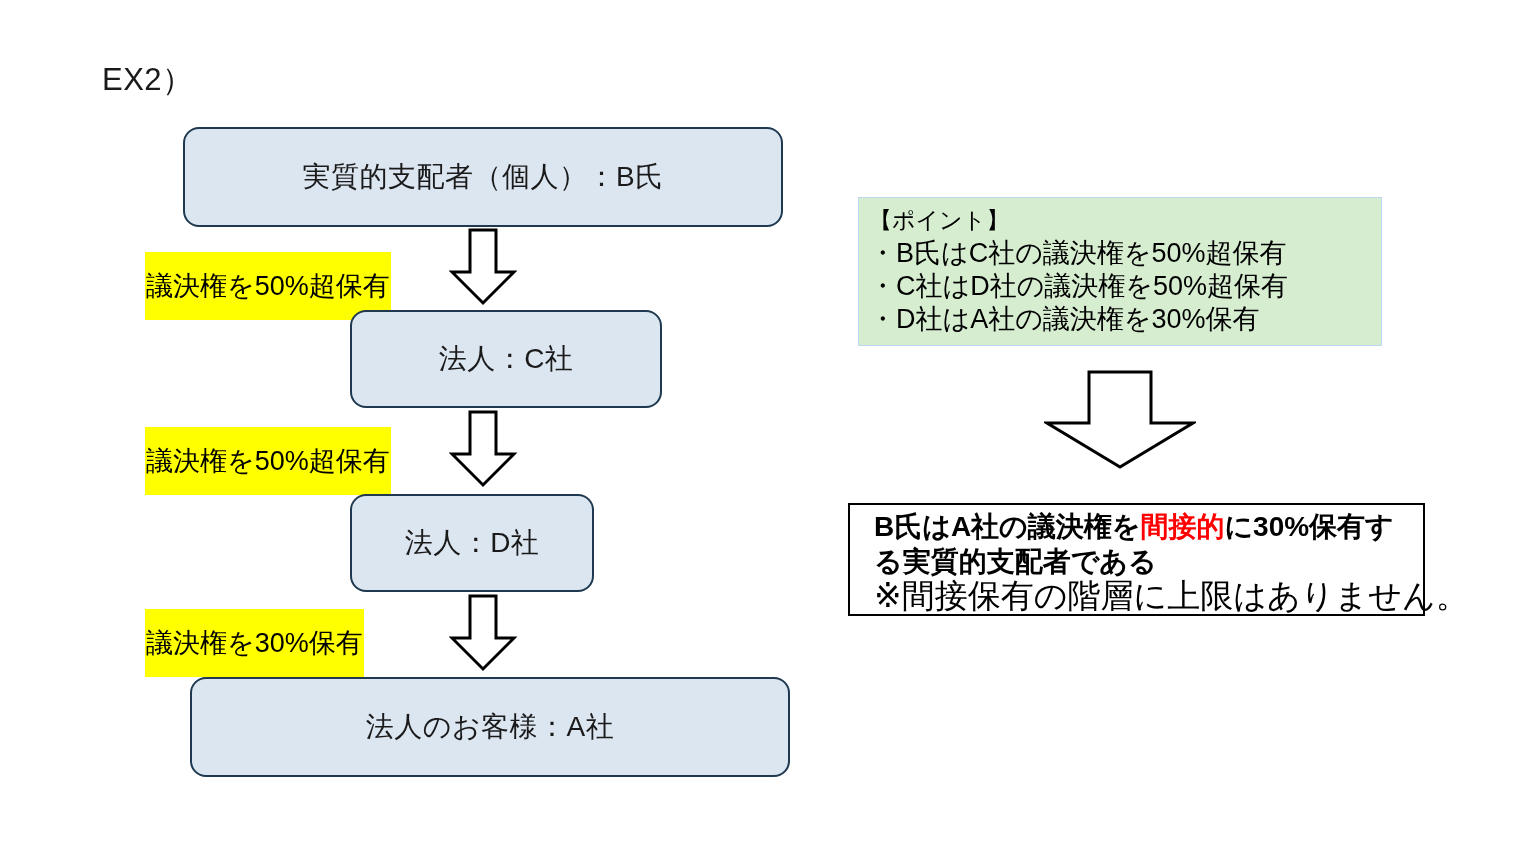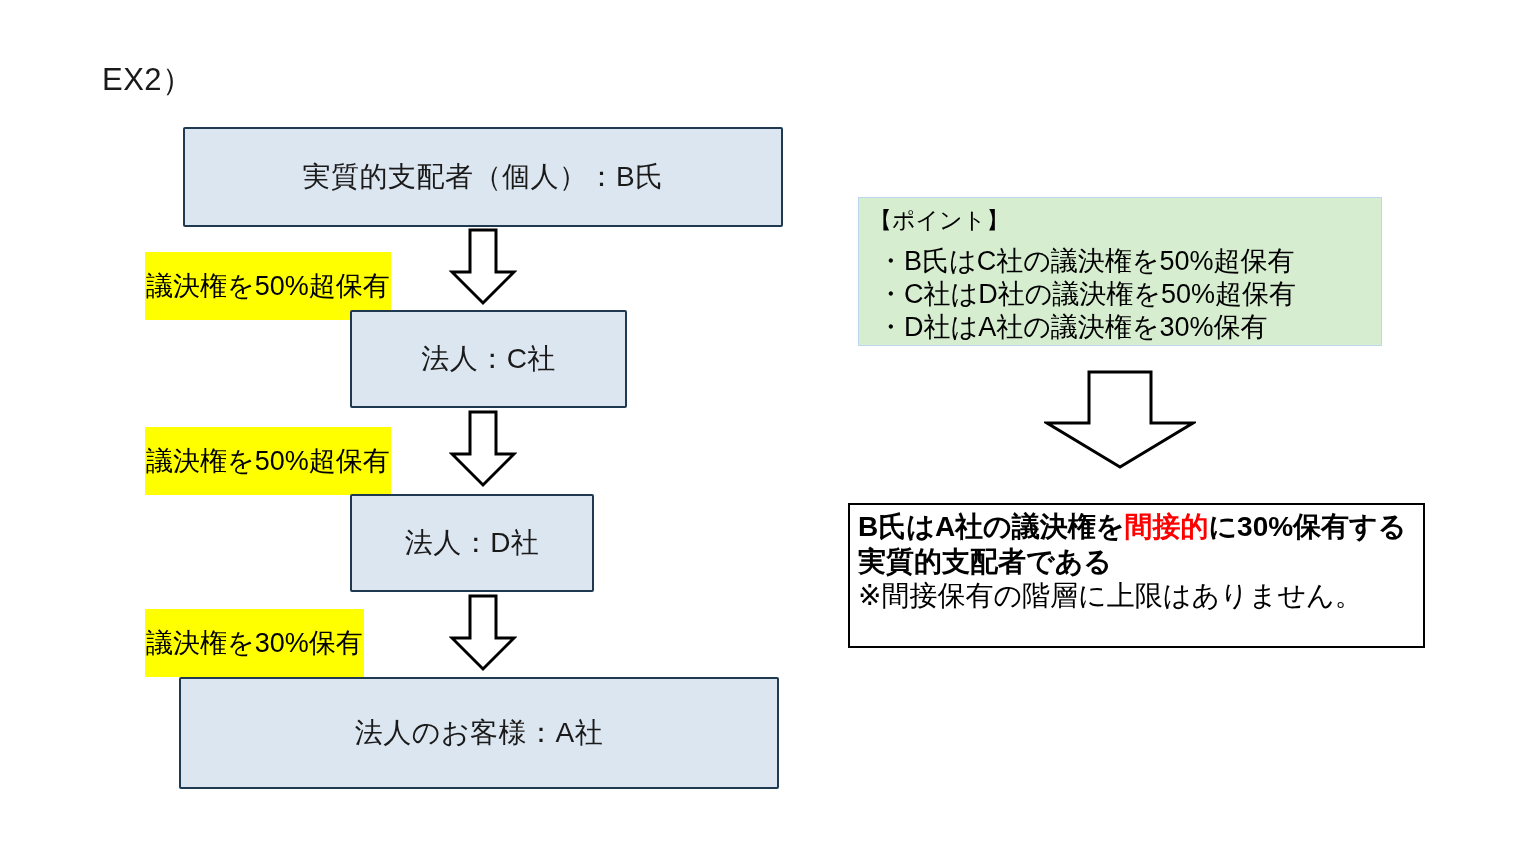--- a/index.html
+++ b/index.html
@@ -32,38 +32,38 @@
     color: #1a1a1a;
     white-space: nowrap;
     margin-left: 36px;
   }
 
   
   .entity-box {
     box-sizing: border-box;
     background: #dce6f1;
     border: 2.5px solid #1f3a50;
-    border-radius: 2px;
+    border-radius: 16px;
     display: flex;
     align-items: center;
     justify-content: center;
     text-align: center;
   }
   .entity-text {
     font-size: 28px;
     line-height: 34px;
     color: #1a1a1a;
     letter-spacing: 0.5px;
     white-space: nowrap;
   }
 
   .box-b  { left: 183px; top: 127px; width: 600px; height: 100px; }
-  .box-c  { left: 350px; top: 310px; width: 277px; height: 98px; }
+  .box-c  { left: 350px; top: 310px; width: 312px; height: 98px; }
   .box-d  { left: 350px; top: 494px; width: 244px; height: 98px; }
-  .box-a  { left: 179px; top: 677px; width: 600px; height: 112px; align-items: center; }
+  .box-a  { left: 190px; top: 677px; width: 600px; height: 100px; align-items: center; }
 
   
   .block-arrow svg { display: block; width: 100%; height: 100%; }
   .arrow-1 { left: 449px; top: 228px; width: 68px; height: 78px; }
   .arrow-2 { left: 449px; top: 410px; width: 68px; height: 78px; }
   .arrow-3 { left: 449px; top: 594px; width: 68px; height: 78px; }
   .arrow-big { left: 1044px; top: 370px; width: 152px; height: 100px; }
 
   
   .edge-label {
@@ -89,48 +89,48 @@
     background: #d6edd0;
     border: 1.5px solid #bdd7ee;
     padding: 6px 0 0 10px;
   }
   .points-title {
     font-size: 23px;
     line-height: 33px;
     color: #000000;
     white-space: nowrap;
   }
-  .points-list { margin: 8px; padding: 0; list-style: none; }
+  .points-list { margin: 0; padding: 0; list-style: none; }
   .points-list li {
     font-size: 27px;
     line-height: 33px;
     color: #000000;
     white-space: nowrap;
   }
 
   
   .conclusion-panel {
     box-sizing: border-box;
     left: 848px;
     top: 503px;
     width: 577px;
-    height: 145px;
+    height: 113px;
     background: #ffffff;
     border: 2px solid #000000;
-    padding: 4px 6px 0 8px;
+    padding: 4px 6px 0 24px;
   }
   .conclusion-main {
     font-size: 28px;
     line-height: 35px;
     font-weight: bold;
     color: #000000;
   }
   .highlight-red { color: #ff0000; }
   .conclusion-note {
-    font-size: 28px;
+    font-size: 33px;
     line-height: 34px;
     font-weight: normal;
     color: #000000;
     white-space: nowrap;
   }
 </style>
 </head>
 <body>
 
 <div id="canvas">

